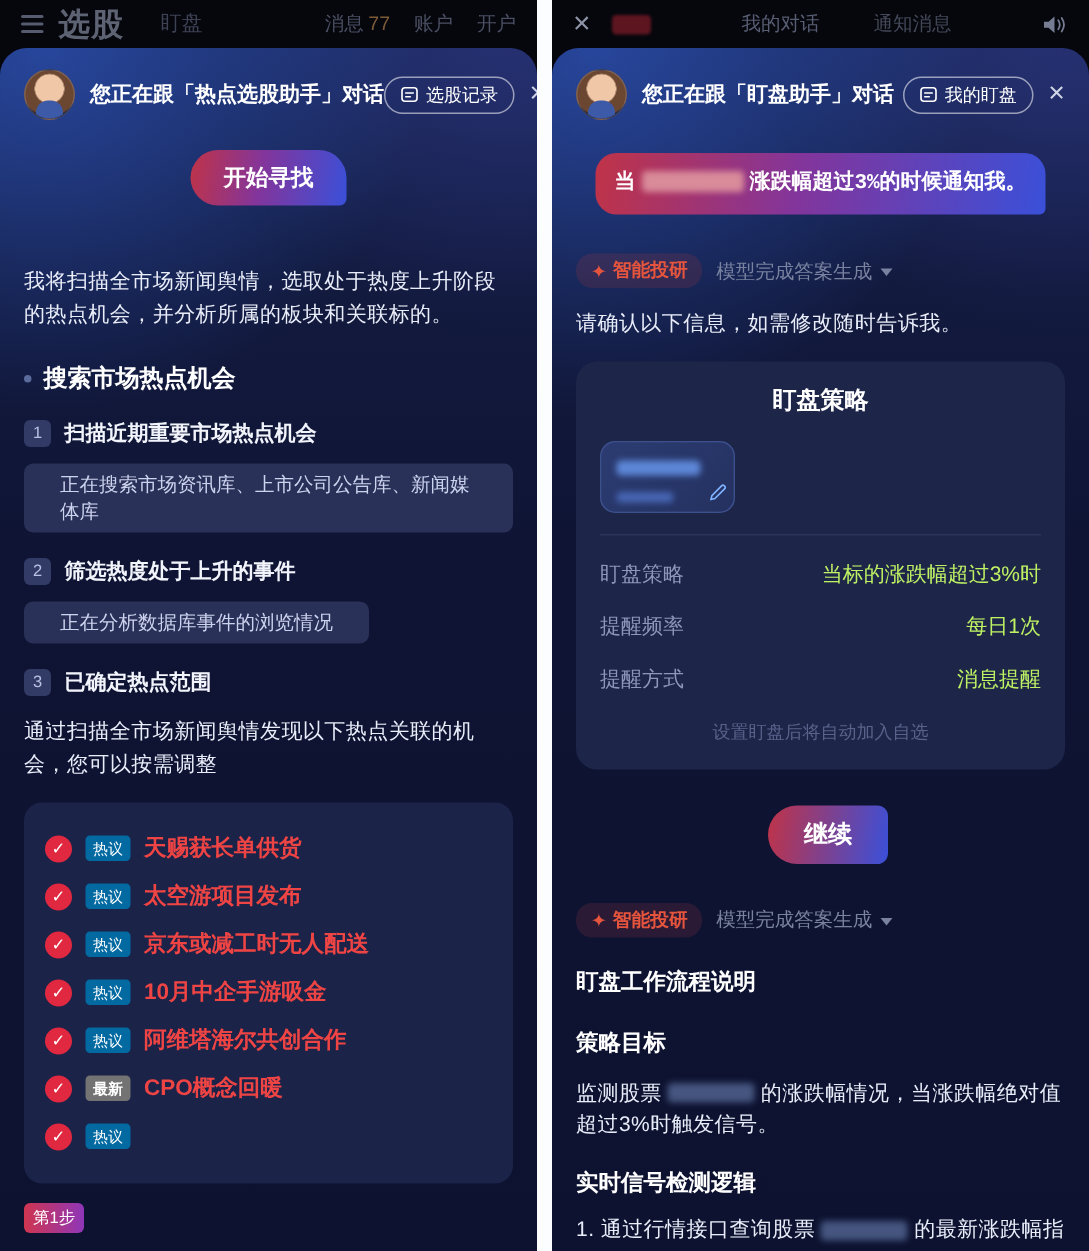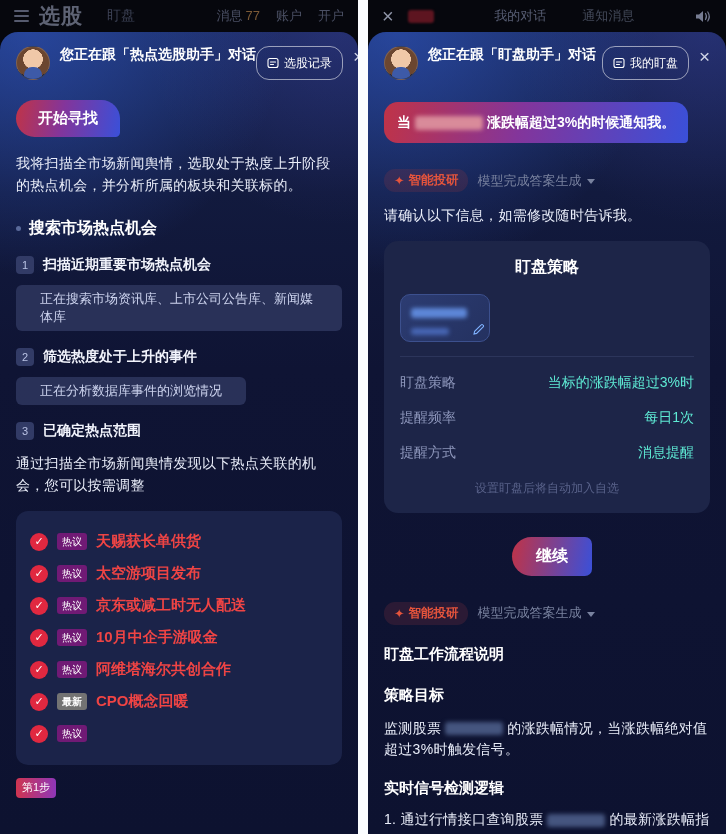--- a/index.html
+++ b/index.html
@@ -26,52 +26,52 @@
 
   
   .sheet { position:absolute; left:0; right:0; top:32px; bottom:0; border-radius:18px 18px 0 0;
     background:
       radial-gradient(130% 55% at 8% 0%, rgba(48,88,196,.6), transparent 55%),
       radial-gradient(90% 40% at 95% 0%, rgba(60,60,150,.35), transparent 60%),
       linear-gradient(180deg,#1a2a5e 0%,#121a3e 20%,#0f1434 42%,#0d1230 100%);
     overflow:hidden; color:#e9edf9; }
   .sheet-inner { padding:0 16px; }
 
-  .chat-header { display:flex; padding:14px 16px 0; }
+  .chat-header { display:flex; align-items:center; padding:14px 16px 0; }
   .avatar { width:34px; height:34px; border-radius:50%; flex:0 0 auto; position:relative; overflow:hidden;
     background:radial-gradient(circle at 50% 38%, #f0c8a8 0 38%, #6b4630 39% 72%, #17203f 73%); border:1px solid rgba(255,255,255,.15); }
   .avatar::after { content:""; position:absolute; left:50%; top:62%; transform:translateX(-50%); width:18px; height:14px; border-radius:8px 8px 0 0; background:#3d5aa8; }
   .chat-title { font-size:14px; font-weight:bold; color:#fff; margin-left:10px; flex:1; white-space:nowrap; }
   .pill-btn { display:flex; align-items:center; gap:5px; border:1px solid rgba(255,255,255,.55); border-radius:13px; padding:3px 10px; font-size:12px; color:#fff; white-space:nowrap; }
   .hdr-close { margin-left:10px; font-size:19px; color:#cfd4e6; }
 
-  .bubble-row { display:flex; justify-content:flex-start; }
+  .bubble-row { display:flex; justify-content:center;font-family:Liberation Mono, monospace; }
   .user-bubble { background:linear-gradient(100deg,#c03347 0%,#83359b 45%,#3a50d9 100%);
     color:#fff; font-weight:bold; border-radius:20px 20px 5px 20px; }
   .start-bubble { margin-top:20px; font-size:15px; padding:9px 22px; }
   .watch-bubble { margin-top:22px; font-size:14px; padding:10px 13px; border-radius:14px 14px 4px 14px; line-height:1.5; }
 
   .para { font-size:14px; line-height:1.55; color:#e9edf9; letter-spacing:.3px; }
-  .intro { margin-top:16px; }
+  .intro { margin-top:40px; }
 
   .section-h { display:flex; align-items:center; gap:8px; margin-top:22px; font-size:16px; font-weight:bold; color:#fff; }
   .dot { width:5px; height:5px; border-radius:50%; background:#5a6a9a; flex:0 0 auto; }
 
   .step-row { display:flex; align-items:center; gap:9px; margin-top:17px; font-size:14px; font-weight:bold; color:#f2f4fc; }
   .step-num { width:18px; height:18px; border-radius:4px; background:#323b66; color:#b9c2e4; font-size:11px; font-weight:normal;
     display:flex; align-items:center; justify-content:center; flex:0 0 auto; }
   .status-pill { display:inline-block; margin-top:11px; background:rgba(44,52,92,.9); color:#ccd3ee; font-size:13px; padding:5px 24px; border-radius:6px; }
 
   .summary { margin-top:13px; }
 
   .topics-card { margin-top:14px; background:#1b2349; border-radius:12px; padding:15px 14px; }
   .topic-row { display:flex; align-items:center; gap:9px; height:32px; }
   .check { width:18px; height:18px; border-radius:50%; background:#e02840; color:#fff; font-size:11px; font-weight:bold;
     display:flex; align-items:center; justify-content:center; flex:0 0 auto; }
-  .tag { font-size:10px; color:#fff; background:#701a75; border-radius:3px; padding:1.5px 5px; flex:0 0 auto; }
+  .tag { font-size:10px; color:#fff; background:#0369a1; border-radius:3px; padding:1.5px 5px; flex:0 0 auto; }
   .tag-new { background:#737373;font-weight:bold; }
   .topic-text { font-size:15px; font-weight:bold; color:#ef4444; white-space:nowrap; }
 
   .outro { margin-top:22px; }
   .plan-row { display:flex; align-items:center; gap:9px; margin-top:13px; font-size:14px; font-weight:bold; color:#f2f4fc; }
   .plan-tag { background:linear-gradient(90deg,#cf3550,#8f36b8); color:#fff; font-size:11px; font-weight:normal; border-radius:4px; padding:2.5px 6px; flex:0 0 auto; }
 
   
   .ai-row { display:flex; align-items:center; gap:9px; margin-top:26px; }
   .ai-tag { display:flex; align-items:center; gap:4px; background:rgba(150,55,65,.22); border-radius:11px; padding:3px 10px;
@@ -85,21 +85,21 @@
   .card-title { text-align:center; font-size:16px; font-weight:bold; color:#fff; }
   .stock-chip { position:relative; width:90px; height:48px; margin-top:16px; border-radius:10px;
     background:linear-gradient(135deg,#2c3c72,#243160); border:1px solid #3c508e; padding:9px 10px; }
   .redact { display:inline-block; border-radius:3px; filter:blur(2px); vertical-align:middle; }
   .chip-line1 { width:56px; height:10px; background:#5d87d8; }
   .chip-line2 { display:block; width:38px; height:7px; background:#4766b4; margin-top:6px; filter:blur(2px); border-radius:3px; }
   .chip-edit { position:absolute; right:4px; bottom:3px; }
   .divider { border-top:1px solid rgba(140,155,210,.14); margin:14px 0 2px; }
   .kv-row { display:flex; justify-content:space-between; align-items:center; margin-top:17px; font-size:14px; }
   .kv-label { color:#8d96bb; }
-  .kv-value { color:#5eead4; }
+  .kv-value { color:#bef264; }
   .card-footer { text-align:center; color:#59628a; font-size:12px; margin-top:18px; }
 
   .continue-row { display:flex; justify-content:center; margin:24px -10px 0 0; }
   .continue-btn { background:linear-gradient(100deg,#c03347,#3a50d9); color:#fff; font-size:16px; font-weight:bold;
     padding:9px 24px; border-radius:22px 8px 8px 22px; }
 
   .bold-line { font-size:15px; font-weight:bold; color:#fff; }
   .flow-title { margin-top:20px; }
   .goal-title { margin-top:22px; }
   .goal-text { margin-top:13px; }

